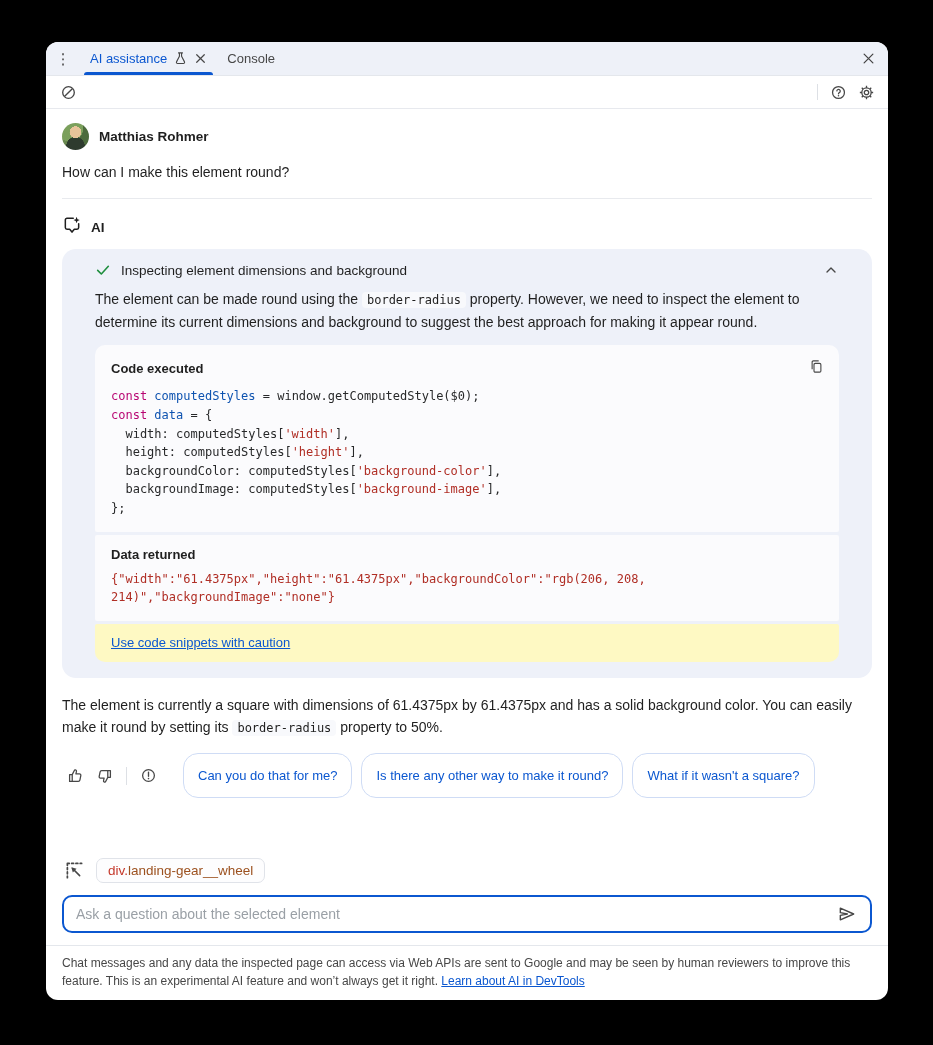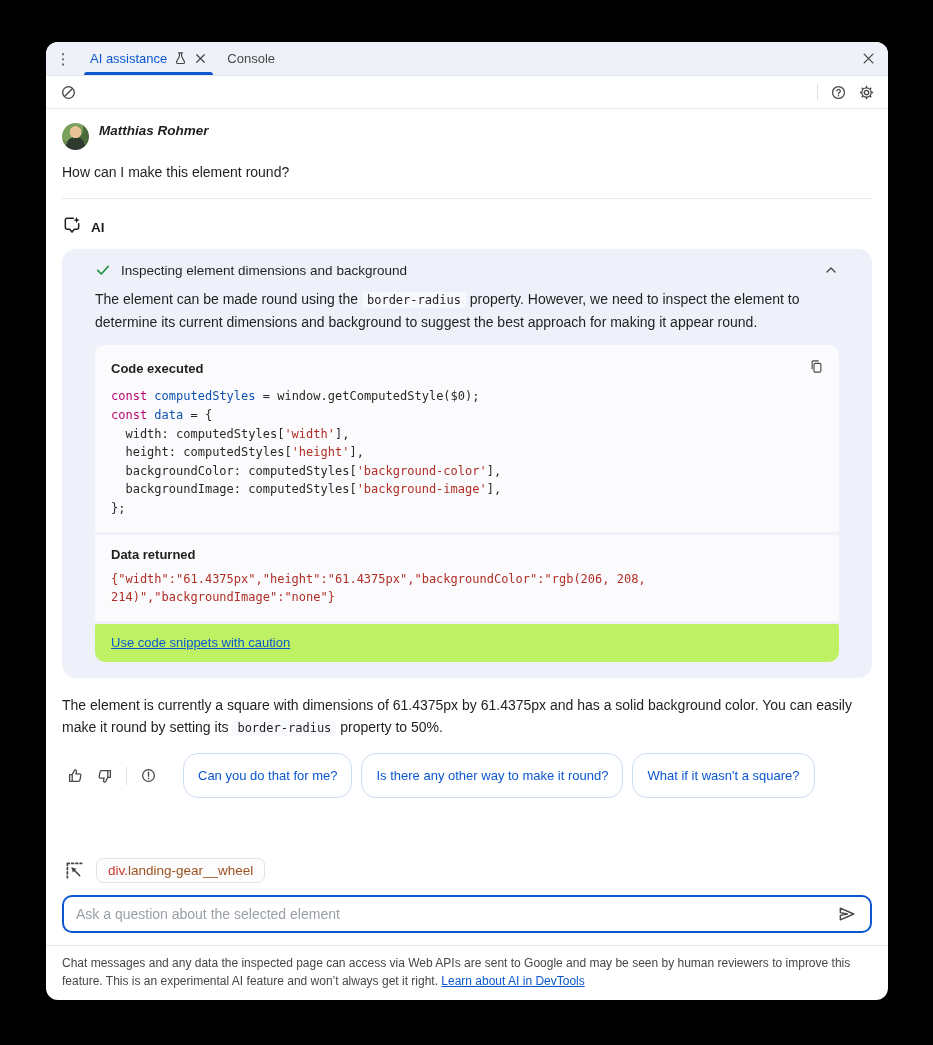--- a/index.html
+++ b/index.html
@@ -28,21 +28,21 @@
   
   .toolbar { height:33px; flex:0 0 auto; background:#fff; border-bottom:1px solid #e7e9ee;
              display:flex; align-items:center; padding:0 8px; }
   .tbtn { width:28px; height:26px; display:flex; align-items:center; justify-content:center;
           border-radius:4px; cursor:pointer; color:#474747; }
   .toolbar-spacer { flex:1; }
   .vdiv { width:1px; height:16px; background:#dde0e5; margin:0 6px; }
 
   
   .chat { flex:1 1 auto; overflow:hidden; padding:14px 16px 0; }
-  .user-row { display:flex; gap:10px; margin-bottom:14px;font-style:italic; }
+  .user-row { display:flex; align-items:center; gap:10px; margin-bottom:14px; }
   .avatar { width:27px; height:27px; border-radius:50%; flex:0 0 auto;
             background:
               radial-gradient(circle at 50% 34%, #e8c49a 0 26%, transparent 27%),
               radial-gradient(circle at 50% 86%, #2e3b2e 0 34%, transparent 35%),
               radial-gradient(circle at 30% 20%, #7ba05c 0 45%, transparent 46%),
               radial-gradient(circle at 75% 30%, #4c6b3c 0 50%, transparent 51%),
               linear-gradient(140deg,#87a861,#43603a); }
   .user-name { font-size:13.5px; font-weight:bold; color:#1f1f1f; }
   .user-q { font-size:14px; color:#1f1f1f; margin-bottom:18px; }
   .msg-divider { height:1px; background:#e8eaee; margin-bottom:16px; }
@@ -64,21 +64,21 @@
               border-radius:4px; cursor:pointer; color:#474747; margin:-4px -6px 0 0; }
   .code-block { margin-top:8px; font-family:"DejaVu Sans Mono", monospace; font-size:12px;
                 line-height:1.55; color:#1f1f1f; }
   .code-line { white-space:pre; }
   .tok-k { color:#b80672; }
   .tok-d { color:#0e53b0; }
   .tok-p { color:#28292a; }
   .tok-s { color:#b02e25; }
   .json-out { margin-top:8px; font-family:"DejaVu Sans Mono", monospace; font-size:12px;
               line-height:1.55; color:#b02e25; white-space:pre-wrap; overflow-wrap:anywhere; }
-  .caution-strip { background:#bef264; border-radius:2px 2px 10px 10px; margin-top:3px;
+  .caution-strip { background:#fef9c3; border-radius:2px 2px 10px 10px; margin-top:3px;
                    padding:9px 16px 11px; }
   .caution-strip a { color:#0b57d0; font-size:13px; }
 
   .conclusion { font-size:14px; line-height:1.62; color:#1f1f1f; margin-bottom:14px; }
 
   
   .feedback-row { display:flex; align-items:center; gap:4px; overflow:hidden; }
   .fbtn { width:26px; height:26px; display:flex; align-items:center; justify-content:center;
           color:#474747; border-radius:50%; cursor:pointer; flex:0 0 auto; }
   .fb-div { width:1px; height:18px; background:#dde0e5; margin:0 4px; flex:0 0 auto; }

